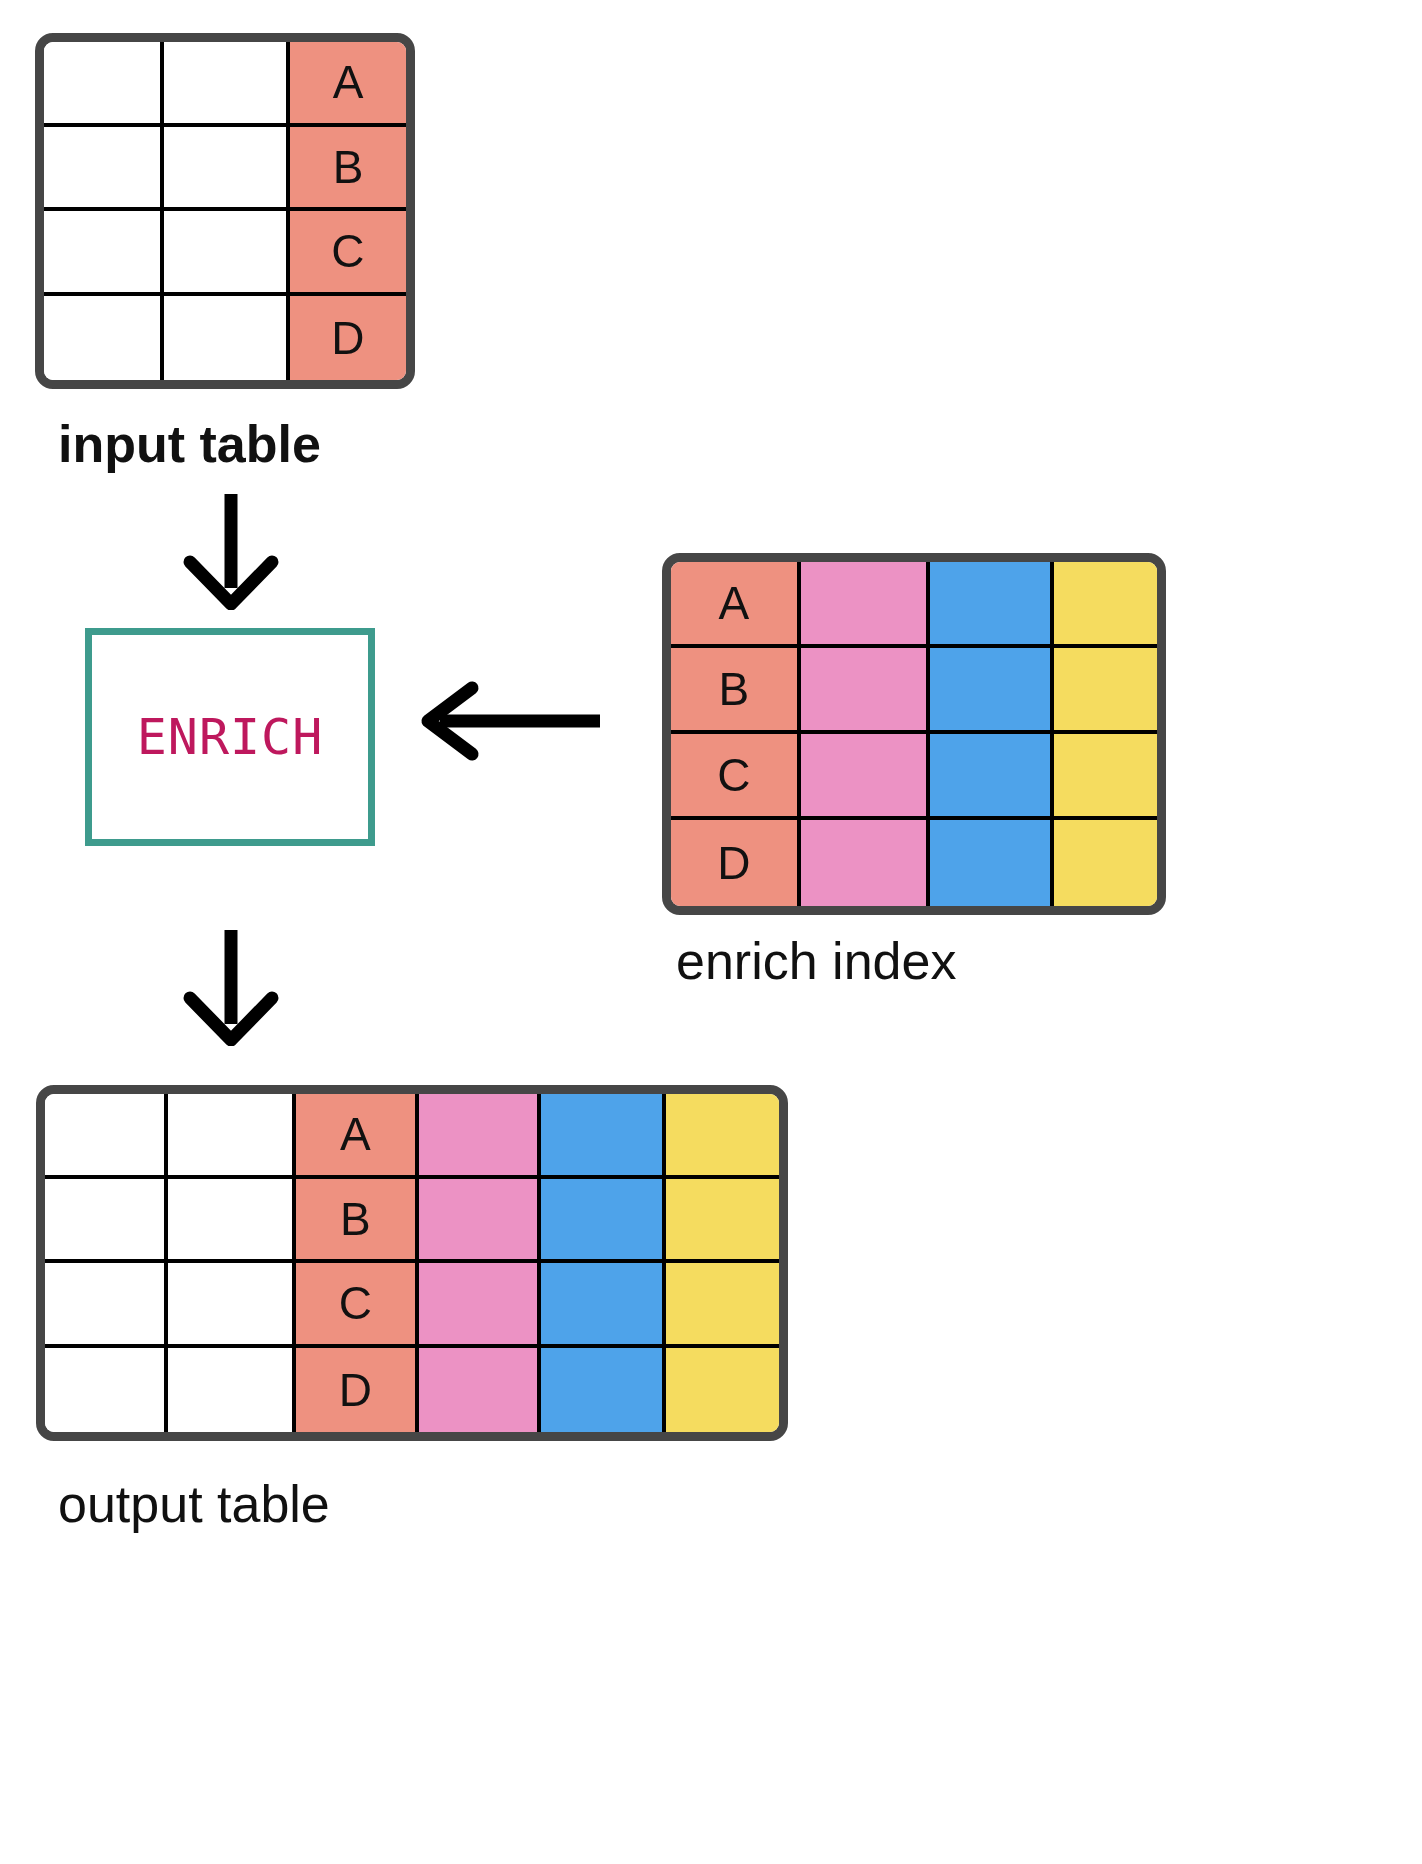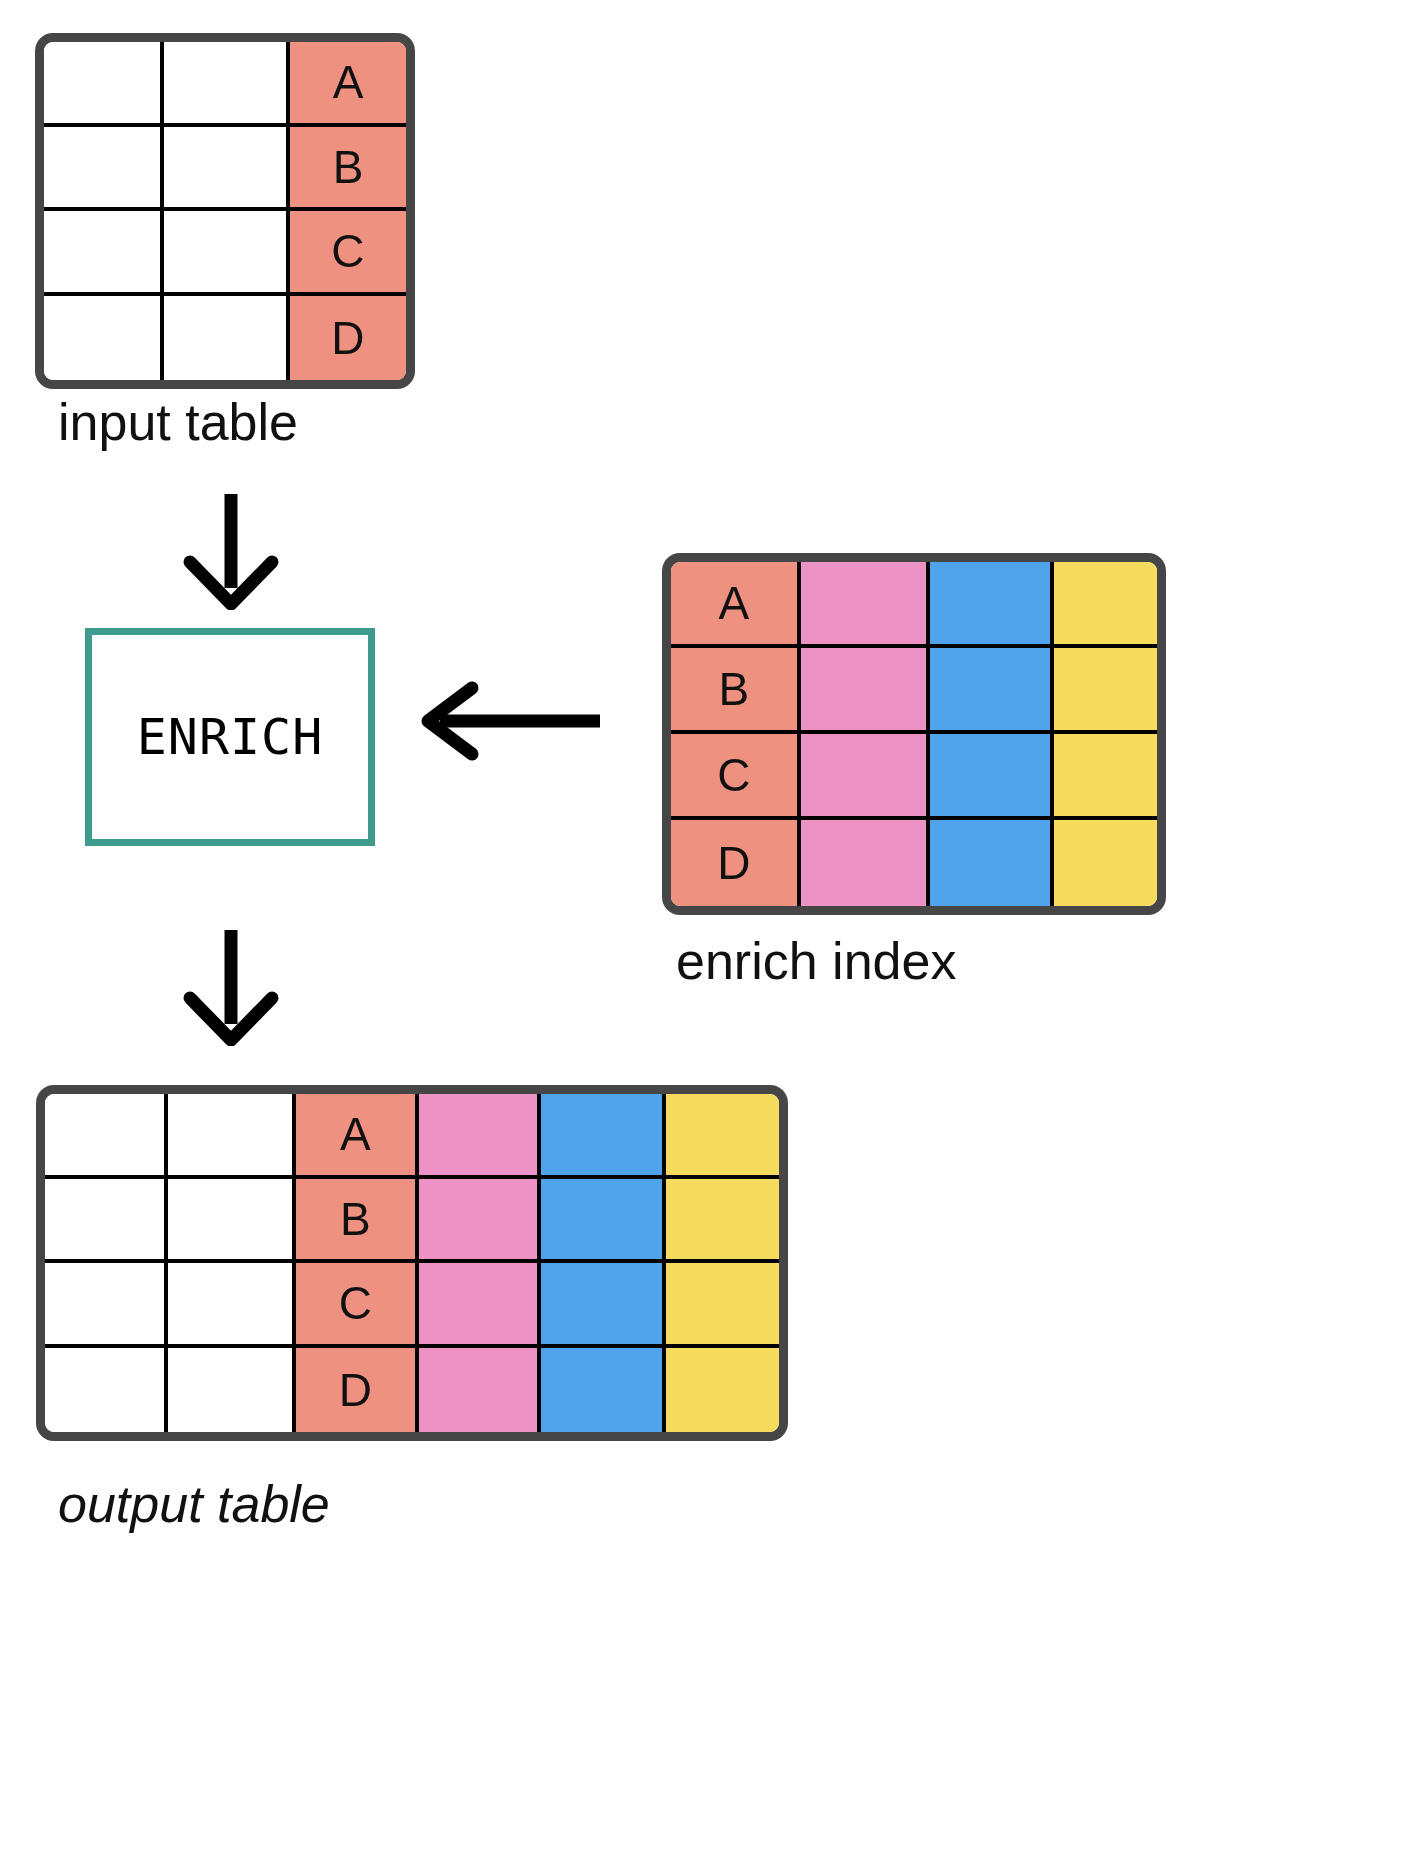--- a/index.html
+++ b/index.html
@@ -65,21 +65,21 @@
     position: absolute;
     box-sizing: border-box;
     border: 7px solid #3E9B8D;
     background: #ffffff;
     display: flex;
     flex-direction: column;
     align-items: center;
     justify-content: center;
   }
   #enrich-command-box .cmd-word {
-    color: #000000;
+    color: #be185d;
     line-height: 1.18;
     text-align: center;
     white-space: nowrap;
   }
   #enrich-command-box .cmd-mono {
     font-family: "DejaVu Sans Mono", monospace;
     font-size: 50px;
     letter-spacing: 1px;
   }
   #enrich-command-box .cmd-sans {
@@ -106,21 +106,21 @@
       <div class="cell" style="flex: 1.05 1 0px; background: rgb(255, 255, 255);"></div>
       <div class="cell" style="flex: 1 1 0px; background: rgb(238, 145, 128);">C</div>
     </div>
     <div class="row">
       <div class="cell" style="flex: 1 1 0px; background: rgb(255, 255, 255);"></div>
       <div class="cell" style="flex: 1.05 1 0px; background: rgb(255, 255, 255);"></div>
       <div class="cell" style="flex: 1 1 0px; background: rgb(238, 145, 128);">D</div>
     </div>
   </div>
 
-<div class="caption" style="left:58px; top:396px;">input table</div>
+<div class="caption" style="left:58px; top:418px;font-weight:bold;">input table</div>
 
 <svg class="arrow" style="left:176px; top:492px;" width="110" height="118" viewBox="0 0 110 118">
   <line x1="55" y1="2" x2="55" y2="96" stroke="#000000" stroke-width="13" stroke-linecap="butt"></line>
   <path d="M 14 70 L 55 112 L 96 70" fill="none" stroke="#000000" stroke-width="13" stroke-linecap="round" stroke-linejoin="round"></path>
 </svg>
 
 <div id="enrich-command-box" style="left:85px; top:628px; width:290px; height:218px;">
   <div class="cmd-word cmd-mono">ENRICH</div>
 </div>
 
@@ -191,13 +191,13 @@
     <div class="row">
       <div class="cell" style="flex: 1 1 0px; background: rgb(255, 255, 255);"></div>
       <div class="cell" style="flex: 1.05 1 0px; background: rgb(255, 255, 255);"></div>
       <div class="cell" style="flex: 1 1 0px; background: rgb(238, 145, 128);">D</div>
       <div class="cell" style="flex: 1 1 0px; background: rgb(236, 146, 196);"></div>
       <div class="cell" style="flex: 1.02 1 0px; background: rgb(78, 163, 234);"></div>
       <div class="cell" style="flex: 0.95 1 0px; background: rgb(245, 220, 95);"></div>
     </div>
   </div>
 
-<div class="caption" style="left:58px; top:1478px;font-style:italic;">output table</div>
+<div class="caption" style="left:58px; top:1478px;">output table</div>
 
 </body></html>

